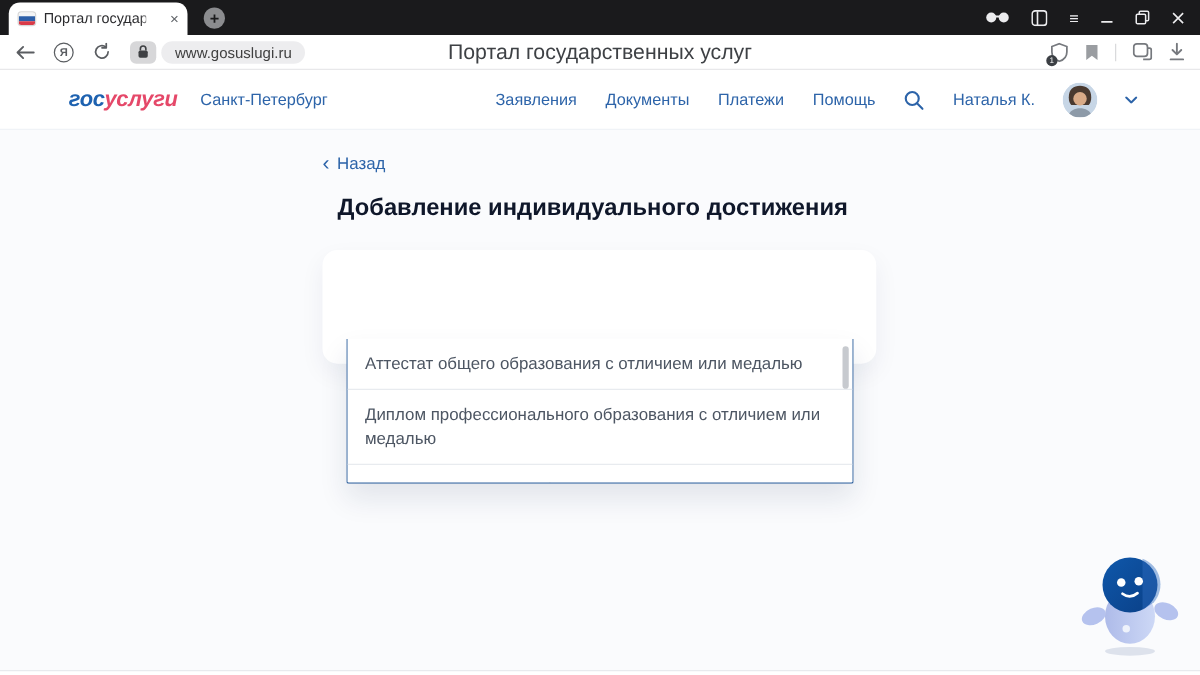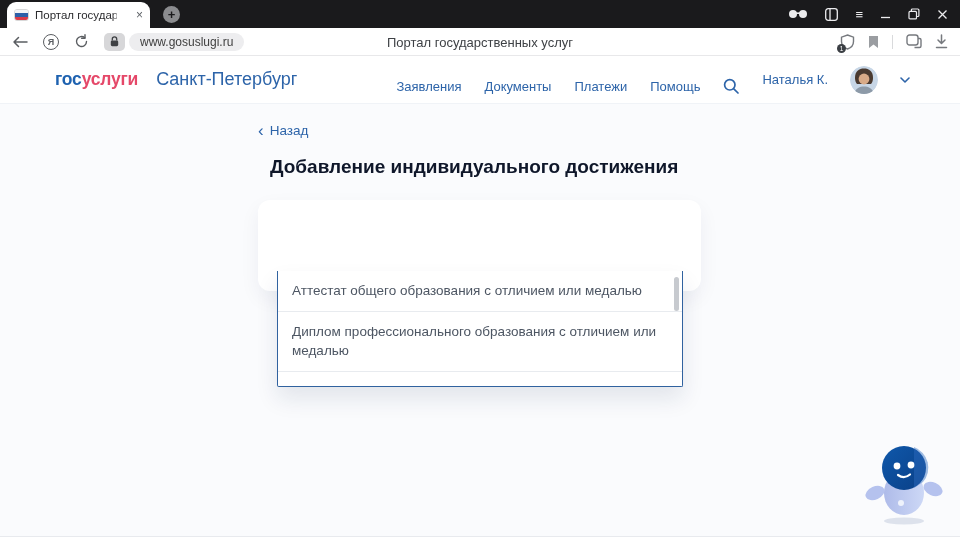--- a/index.html
+++ b/index.html
@@ -18,33 +18,33 @@
   .newtab{margin-left:13px;width:17px;height:17px;border-radius:50%;background:#8b8c8f;color:#1a1a1c;font-size:13px;font-weight:bold;display:flex;align-items:center;justify-content:center;line-height:1;}
   .tab-right{margin-left:auto;display:flex;align-items:center;gap:17px;padding-right:12px;}
   .tab-right .glyph{color:#ececee;font-size:13px;line-height:1;}
 
   
   .toolbar{position:absolute;top:28px;left:0;width:960px;height:28px;background:#ffffff;border-bottom:1px solid #e8e8ea;display:flex;align-items:center;padding:0 12px;}
   .tb-ico{display:flex;align-items:center;justify-content:center;margin-right:15px;}
   .ya-circle{width:16px;height:16px;border:1.3px solid #5a5d61;border-radius:50%;color:#5a5d61;font-size:9px;font-weight:bold;display:flex;align-items:center;justify-content:center;}
   .lock-pill{width:21px;height:18px;background:#d7d7d9;border-radius:5px;display:flex;align-items:center;justify-content:center;margin-right:4px;}
   .url-pill{height:18px;background:#ededef;border-radius:9px;padding:0 11px;font-size:12px;color:#404040;display:flex;align-items:center;}
-  .page-title-center{position:absolute;left:0;right:0;top:0;height:28px;display:flex;align-items:center;justify-content:center;font-size:13px;color:#3e4145;pointer-events:none;}
+  .page-title-center{position:absolute;left:0;right:0;top:0;height:28px;display:flex;align-items:center;justify-content:center;font-size:17px;color:#3e4145;pointer-events:none;}
   .tb-right{margin-left:auto;display:flex;align-items:center;gap:13px;}
   .tb-divider{width:1px;height:14px;background:#d9dadc;}
   .shield-wrap{position:relative;}
   .shield-badge{position:absolute;left:-3px;bottom:-3px;width:9px;height:9px;border-radius:50%;background:#3b3f44;color:#fff;font-size:6.5px;display:flex;align-items:center;justify-content:center;}
 
   
   .siteheader{position:absolute;top:56px;left:0;width:960px;height:48px;background:#ffffff;display:flex;align-items:center;border-bottom:1px solid #f0f3f7;}
-  .logo{margin-left:55px;font-size:17.5px;font-weight:bold;letter-spacing:-0.2px;}
+  .logo{margin-left:55px;font-size:17.5px;font-weight:bold;letter-spacing:-0.2px;font-style:italic;}
   .logo-blue{color:#1e62b0;}
   .logo-red{color:#e54869;}
-  .region{margin-left:18px;font-size:18px;color:#2d64a9;}
-  .nav{margin-left:auto;margin-right:50px;display:flex;align-items:flex-end;gap:23px;}
+  .region{margin-left:18px;font-size:13px;color:#2d64a9;}
+  .nav{margin-left:auto;margin-right:50px;display:flex;align-items:center;gap:23px;}
   .nav-link{font-size:13px;color:#2d64a9;cursor:pointer;white-space:nowrap;}
   .user-group{display:flex;align-items:center;gap:22px;}
   .avatar{width:28px;height:28px;border-radius:50%;overflow:hidden;flex:0 0 auto;}
 
   
   .back-link{position:absolute;left:258px;top:123px;display:flex;align-items:center;gap:6px;color:#2d64a9;font-size:13.5px;cursor:pointer;}
   .back-chevron{font-size:17px;line-height:13px;}
   .page-h1{position:absolute;left:258px;top:156px;font-size:19px;font-weight:bold;color:#0f172a;margin-left:12px;}
   .card{position:absolute;left:258px;top:200px;width:443px;height:91px;background:#ffffff;border-radius:12px;box-shadow:0 8px 20px rgba(20,40,80,0.06);}
   .field-label{position:absolute;left:277px;top:216px;font-size:13.5px;color:#272e38;}

